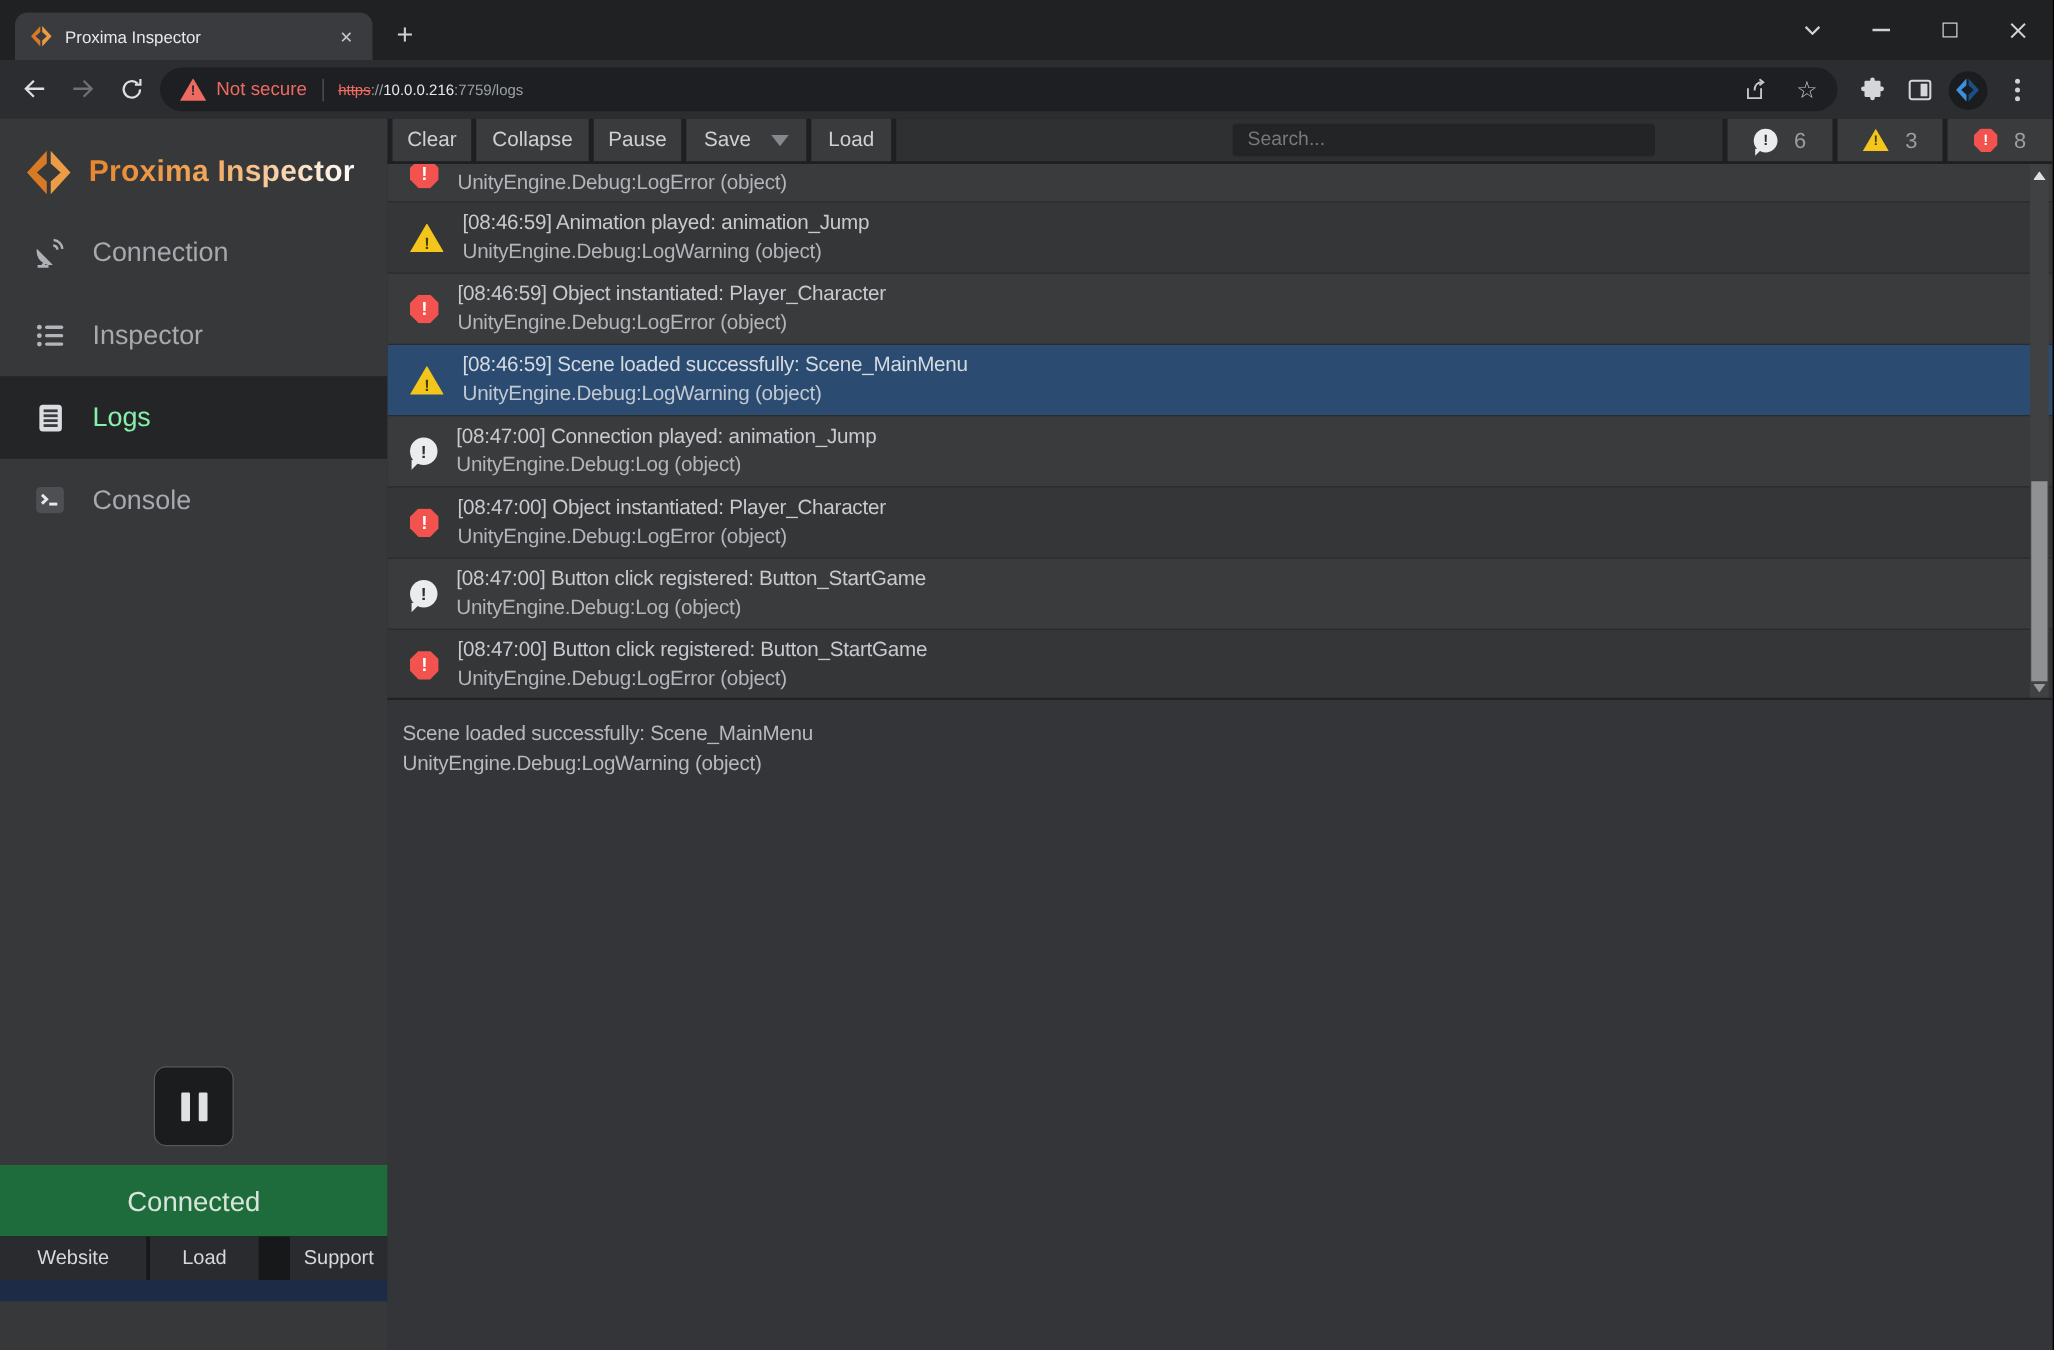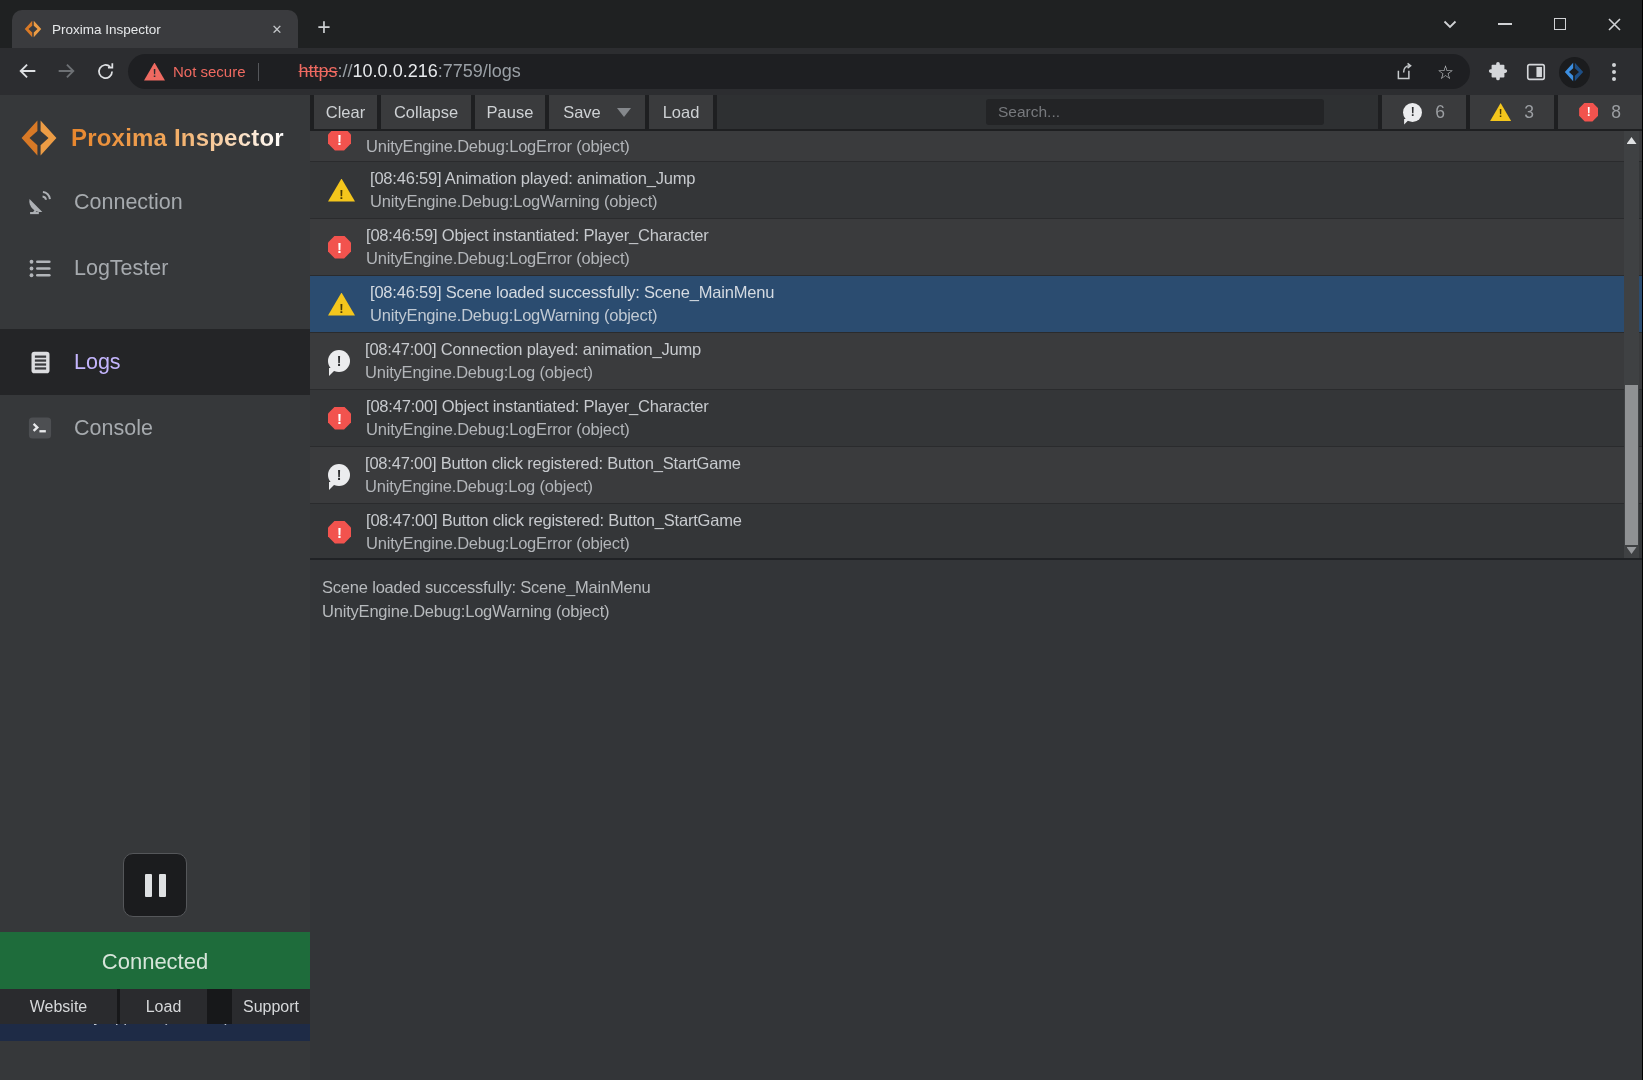--- a/index.html
+++ b/index.html
@@ -19,41 +19,41 @@
   .winbtn { width:55px; height:48px; display:grid; place-items:center; }
   .win-min-glyph { width:14px; height:2px; background:#d0d2d5; }
   .win-max-glyph { width:12px; height:12px; border:1.5px solid #d0d2d5; }
 
   .navbar { position:absolute; top:48px; left:0; right:0; height:47px; background:#2c2d30; }
   .navicon { position:absolute; top:7px; width:32px; height:32px; display:grid; place-items:center; border-radius:50%; }
   .omnibox { position:absolute; left:128px; top:6px; width:1342px; height:35px; border-radius:18px;
              background:#1e1f22; display:flex; align-items:center; padding:0 16px; }
   .notsecure { color:#ef6a61; font-size:15px; margin-left:8px; }
   .url-divider { width:1px; height:18px; background:#55575b; margin:0 12px; }
-  .url { font-size:18px; white-space:nowrap;margin-left:28px; }
+  .url { font-size:12px; white-space:nowrap; }
   .url .scheme { color:#ef6a61; text-decoration:line-through; }
   .url .sep, .url .tail { color:#9aa0a6; }
   .url .host { color:#e8eaed; }
   .omni-right { margin-left:auto; display:flex; align-items:center; gap:22px; }
   .star-glyph { font-size:19px; color:#c6c9cc; font-family:"DejaVu Sans", sans-serif; }
   .nav-after { position:absolute; top:8px; display:grid; place-items:center; width:32px; height:32px; }
   .avatar-circle { width:31px; height:31px; border-radius:50%; background:#1b1c1e; display:grid; place-items:center; }
   .menu-dots { display:flex; flex-direction:column; gap:3px; }
   .menu-dots i { width:4px; height:4px; border-radius:50%; background:#d0d2d5; }
 
   
   .sidebar { position:absolute; top:95px; left:0; width:310px; bottom:0; background:#36383a; }
   .brand { display:flex; align-items:center; gap:13px; padding:24px 0 0 20px; }
   .brand-text { font-size:24px; font-weight:bold; letter-spacing:.2px;
     background:linear-gradient(90deg,#e8862d 0%,#f2a75a 45%,#ffffff 100%);
     -webkit-background-clip:text; background-clip:text; color:transparent; }
   .nav-items { margin-top:12px; }
   .nav-item { height:66px; display:flex; align-items:center; gap:18px; padding-left:24px;
               font-size:21.5px; color:#a6aaae; cursor:default; }
-  .nav-item.active { background:#242527; color:#c4b5fd;margin-top:28px; }
+  .nav-item.active { background:#242527; color:#86efac; }
   .nav-item .nicon { width:32px; display:grid; place-items:center; }
 
   .pause-wrap { position:absolute; top:758px; left:0; width:100%; display:flex; justify-content:center; }
   .pause-btn { width:64px; height:64px; background:#1b1c1e; border:1px solid #55575a; border-radius:10px;
                display:flex; align-items:center; justify-content:center; gap:7px; }
   .pause-btn i { width:7px; height:23px; background:#dfe1e3; border-radius:1px; }
 
   .status-connected { position:absolute; top:837px; left:0; right:0; height:60px; background:#1e6c3b;
                       color:#d7e5da; font-size:22px; display:grid; place-items:center; }
   .app-info { position:absolute; top:897px; left:0; right:0; height:49px; background:#1e2b46;
@@ -251,21 +251,21 @@
         <span class="nicon">
           <svg width="27" height="27" viewBox="0 0 24 24" fill="#b2b5b9">
             <circle cx="4" cy="6" r="1.7"></circle>
               <rect x="8" y="4.8" width="13" height="2.4" rx="1.2"></rect>
             <circle cx="4" cy="12" r="1.7"></circle>
               <rect x="8" y="10.8" width="13" height="2.4" rx="1.2"></rect>
             <circle cx="4" cy="18" r="1.7"></circle>
               <rect x="8" y="16.8" width="13" height="2.4" rx="1.2"></rect>
           </svg>
         </span>
-        <span>LogTester</span>
+        <span>Inspector</span>
       </div>
       <div class="nav-item active">
         <span class="nicon">
           <svg width="27" height="27" viewBox="0 0 24 24">
             <rect x="4" y="2.5" width="16" height="19" rx="2.5" fill="#dcdde0"></rect>
             <g fill="#3a3b3e">
               <rect x="7" y="5.8" width="10" height="2"></rect>
                 <rect x="7" y="9.3" width="10" height="2"></rect>
               <rect x="7" y="12.8" width="10" height="2"></rect>
                 <rect x="7" y="16.3" width="10" height="2"></rect>

